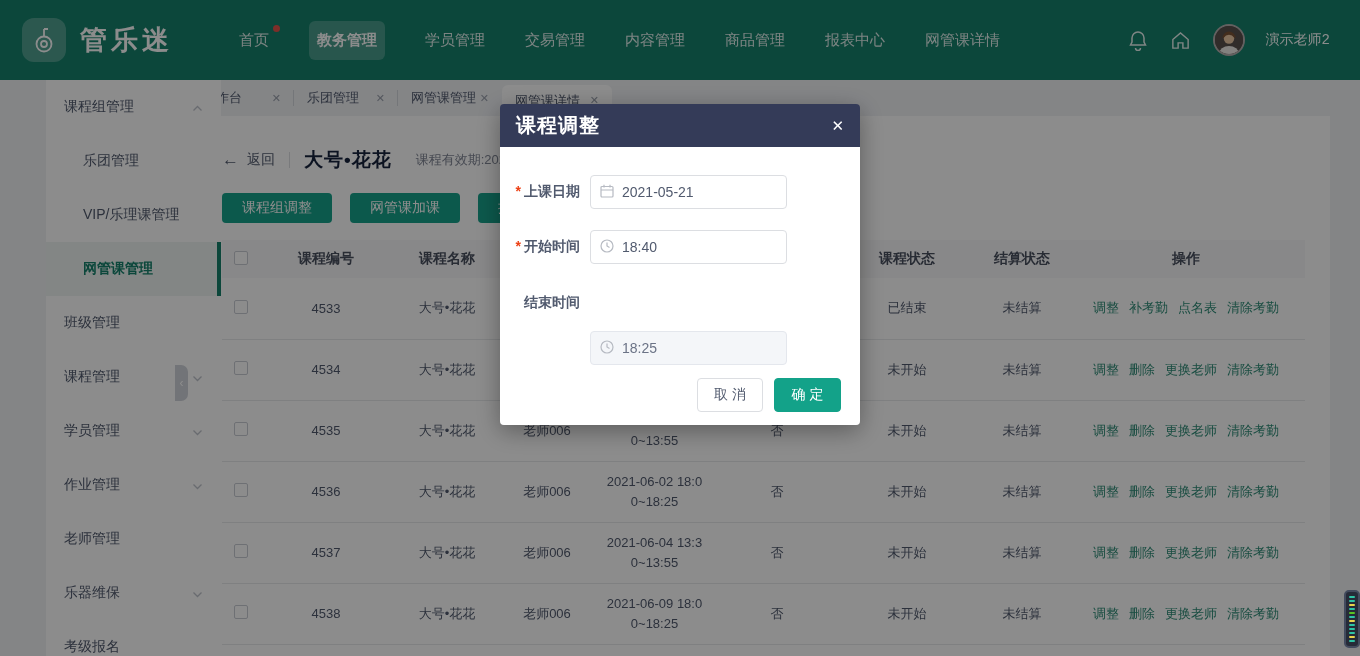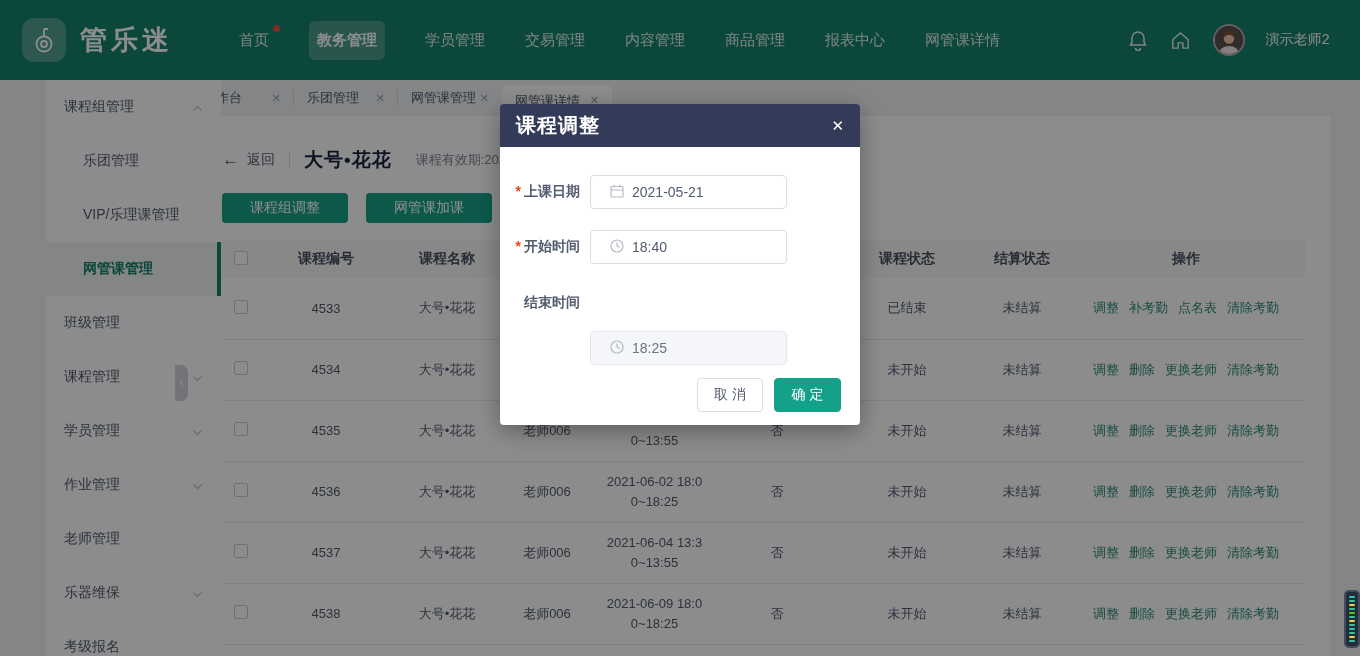--- a/index.html
+++ b/index.html
@@ -47,21 +47,21 @@
 
   
   .card { position:absolute; left:191px; top:116px; width:1139px; height:600px; background:#fff; }
   .back-row { position:absolute; left:31px; top:31px; display:flex; align-items:center; }
   .back-arrow { font-size:17px; color:#515a6e; cursor:pointer; }
   .back-label { font-size:14px; color:#515a6e; margin-left:8px; cursor:pointer; }
   .title-div { width:1px; height:16px; background:#dcdee2; margin:0 14px; }
   .page-title { font-size:19px; font-weight:bold; color:#17233d; letter-spacing:1px; }
   .validity { font-size:13px; color:#808695; margin-left:24px; }
   .btn-row { position:absolute; left:31px; top:77px; display:flex; gap:18px; }
-  .teal-btn { height:30px; padding:0 28px; background:#17A28B; color:#fff; font-size:14px;
+  .teal-btn { height:30px; padding:0 20px; background:#17A28B; color:#fff; font-size:14px;
     border:none; border-radius:4px; display:flex; align-items:center; cursor:pointer; white-space:nowrap; }
 
   
   .table-wrap { position:absolute; left:31px; top:124px; width:1083px; }
   table { width:100%; border-collapse:collapse; table-layout:fixed; }
   thead th { height:38px; background:#f8f8f9; font-size:14px; font-weight:bold; color:#495060; text-align:center; }
   tbody td { height:61px; border-bottom:1px solid #e8eaec; font-size:13px; color:#515a6e; text-align:center; }
   .cbx { display:inline-block; width:14px; height:14px; border:1px solid #c9ccd4; border-radius:2px; background:#fff; cursor:pointer; }
   .tline { line-height:20px; min-height:20px; }
   .op-link { color:#2E8C77; margin:0 5px; cursor:pointer; white-space:nowrap; display:inline-block; }
@@ -73,21 +73,21 @@
   .modal-header { height:43px; background:#343B58; border-radius:4px 4px 0 0;
     display:flex; align-items:center; padding:0 16px; }
   .modal-title { color:#fff; font-size:20px; font-weight:bold; letter-spacing:1px; }
   .modal-close { margin-left:auto; color:#fff; font-size:15px; cursor:pointer; }
   .modal-body { background:#fff; height:278px; border-radius:0 0 4px 4px; position:relative; }
   .field { position:absolute; left:0; width:100%; height:34px; display:flex; align-items:center;border-radius:8px; }
   .field-label { width:80px; text-align:right; font-size:14px; font-weight:bold; color:#515a6e; white-space:nowrap; }
   .req-star { color:#ed4014; font-size:14px; margin-right:3px; }
   .field-input { position:absolute; left:90px; top:0; width:197px; height:34px;
     border:1px solid #dcdee2; border-radius:4px; background:#fff;
-    display:flex; align-items:center; padding-left:19px; gap:8px; font-size:14px; color:#515a6e; cursor:text; }
+    display:flex; align-items:center; padding-left:9px; gap:8px; font-size:14px; color:#515a6e; cursor:text; }
   .field-input.disabled { background:#f4f6f9; border-color:#e4e7ed; color:#6b7386; cursor:not-allowed;margin-top:45px; }
   .m-btn { position:absolute; height:34px; border-radius:4px; font-size:14px;
     display:flex; align-items:center; justify-content:center; cursor:pointer; }
   .btn-cancel { left:197px; top:231px; width:66px; background:#fff; border:1px solid #dcdee2; color:#515a6e; }
   .btn-ok { left:274px; top:231px; width:67px; background:#13A289; border:1px solid #13A289; color:#fff; }
 
   
   .minimap { position:fixed; right:0; bottom:8px; width:16px; height:58px; z-index:150;
     background:#262b38; border:2px solid #434b5e; border-radius:5px;
     display:flex; flex-direction:column; justify-content:center; gap:2px; padding:3px; }

